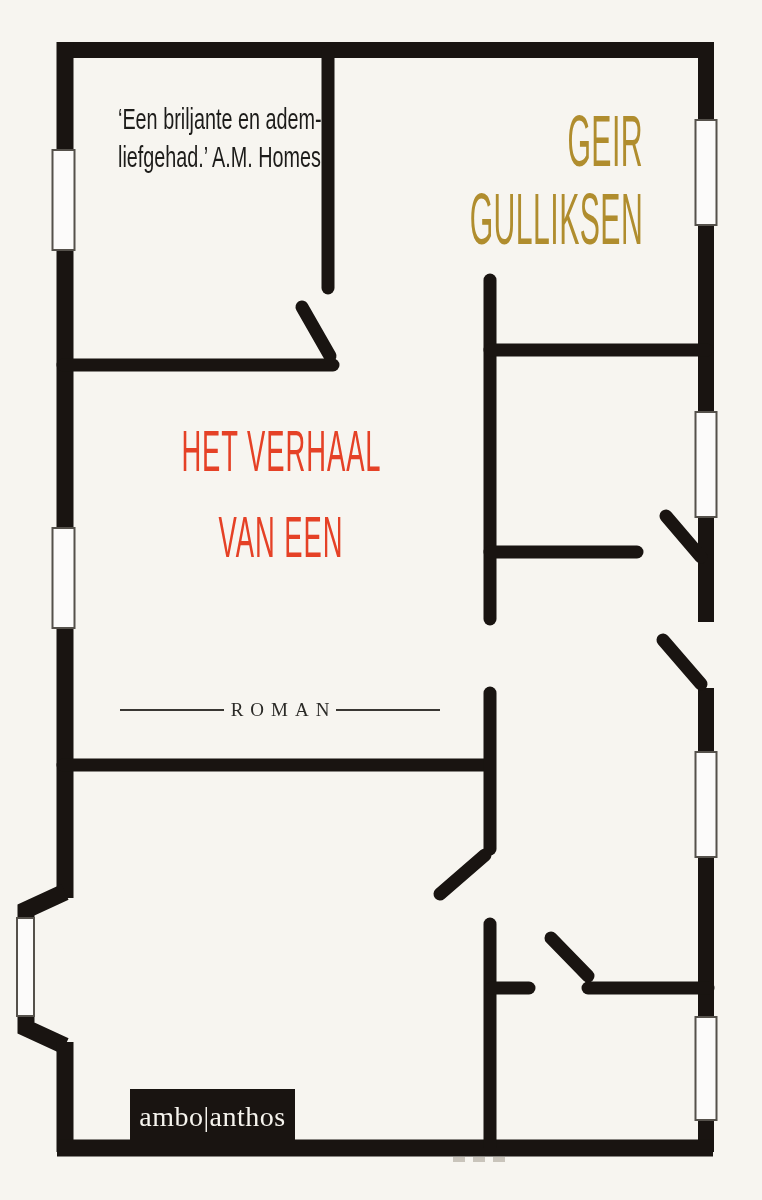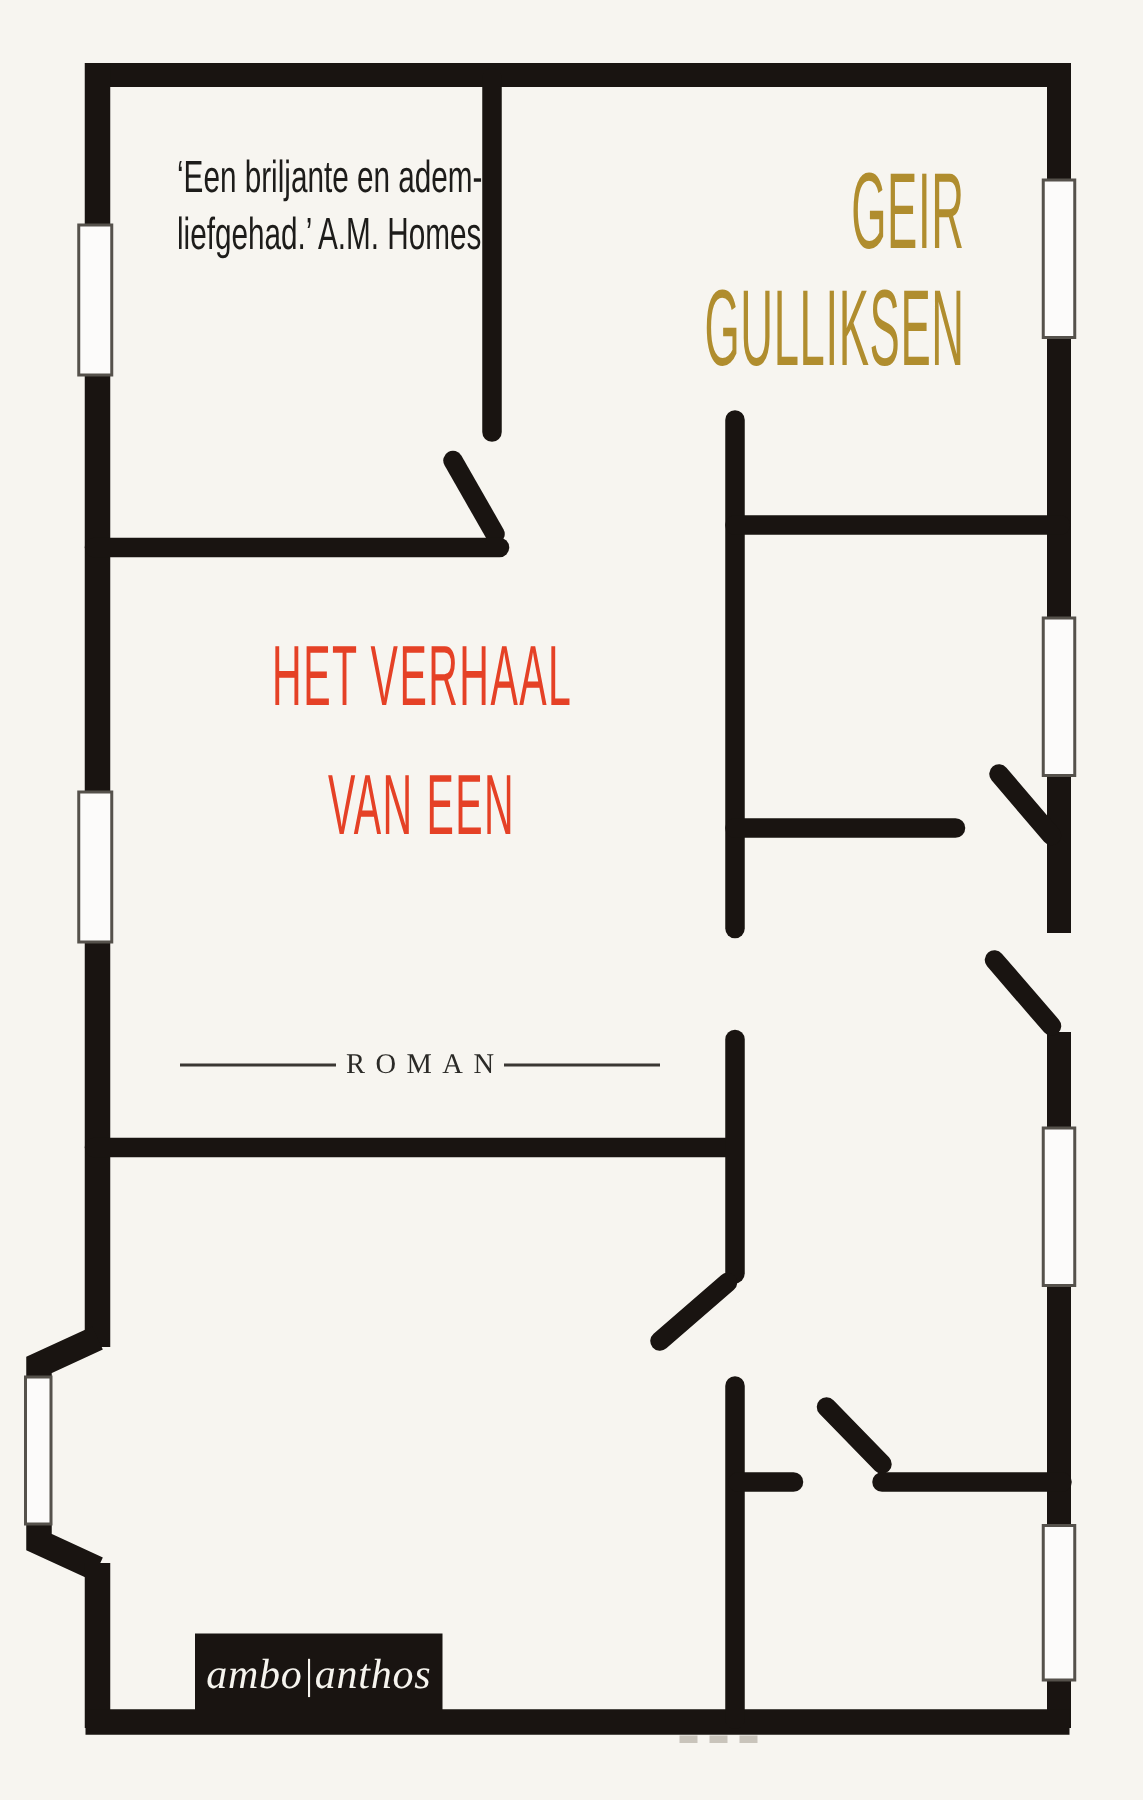--- a/index.html
+++ b/index.html
@@ -26,21 +26,21 @@
   .author .line span{display:inline-block;transform:scaleX(0.42);transform-origin:100% 50%;letter-spacing:1px;}
   .title{position:absolute;left:0;top:408px;width:562px;color:var(--title);font-size:57px;}
   .title .line{height:86px;line-height:86px;text-align:center;white-space:nowrap;}
   .title .line span{display:inline-block;transform:scaleX(0.48);transform-origin:50% 50%;letter-spacing:2px;}
   .genre-row{position:absolute;left:116px;top:700px;width:328px;height:20px;
     display:flex;align-items:center;justify-content:center;}
   .genre-rule{width:104px;height:2px;background:var(--rule);}
   .genre-label{font-family:"Liberation Serif",serif;font-size:19px;letter-spacing:7px;
     color:#2b2a27;padding-left:7px;}
   .logo{position:absolute;left:130px;top:1089px;width:165px;height:51px;background:var(--wall);
-    display:flex;align-items:center;justify-content:center;font-style:italic;}
+    display:flex;align-items:center;justify-content:center;}
   .logo span{font-family:"Liberation Serif",serif;font-size:28px;color:var(--logo-text);
     letter-spacing:0.5px;padding-top:4px;}
 </style>
 </head>
 <body>
 
 <div class="cover">
 
   <svg class="plan" viewBox="0 0 762 1200">
     <g>

